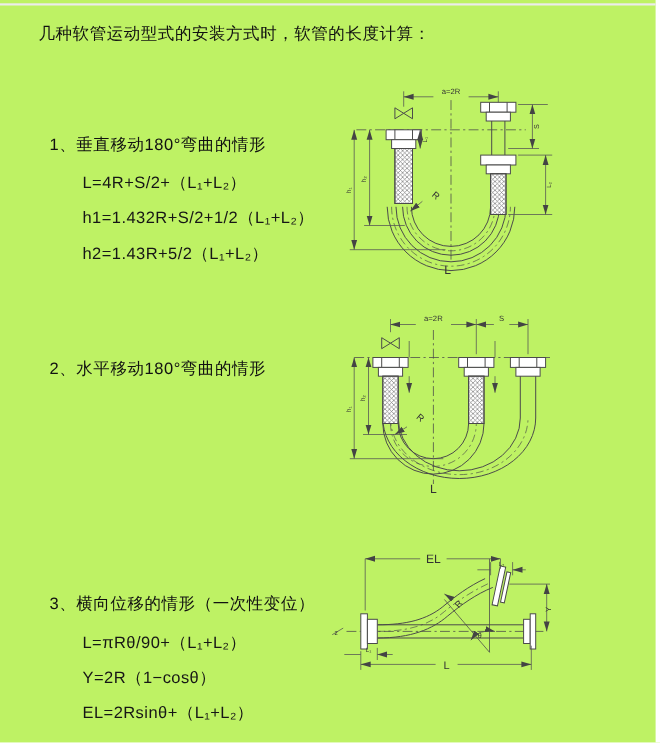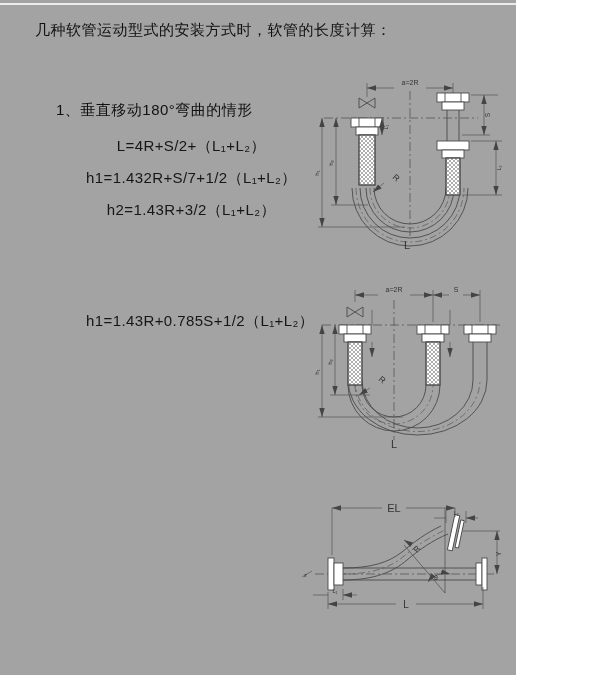--- a/index.html
+++ b/index.html
@@ -1,46 +1,52 @@
 <!DOCTYPE html>
 <html><head>
 <meta charset="utf-8">
 <style>
   html,body{margin:0;padding:0;background:#fff;}
-  .page{position:relative;width:516px;height:675px;background:#a3a3a3;overflow:hidden;
+  .page{position:relative;width:596px;height:675px;background:#bef264;overflow:hidden;
         font-family:"Liberation Sans","DejaVu Sans",sans-serif;color:#1a1a1a;}
   .top-rule{position:absolute;left:0;top:3px;width:600px;height:2px;background:#ececec;}
   .doc-title{position:absolute;left:35px;top:21px;font-size:15px;letter-spacing:0.5px;color:#111;}
-  .section{position:absolute;left:56px;}
+  .section{position:absolute;left:45px;margin-top:21px;}
   .sec-heading{font-size:15px;color:#111;letter-spacing:0.5px;margin:0 0 10px 0;}
-  .formula{font-size:15px;color:#161616;letter-spacing:0.4px;line-height:32px;margin-left:30px;white-space:nowrap;text-align:center;}
+  .formula{font-size:15px;color:#161616;letter-spacing:0.4px;line-height:32px;margin-left:30px;white-space:nowrap;}
   .diagram{position:absolute;}
   svg{display:block;}
   svg text{font-family:"Liberation Sans","DejaVu Sans",sans-serif;fill:#333;}
   .dim-t{font-size:7px;}
 </style>
 </head>
 <body>
 
 <div class="page">
   <div class="top-rule"></div>
 
   <div class="doc-title">几种软管运动型式的安装方式时，软管的长度计算：</div>
 
   <div class="section" style="top:101px;">
     <div class="sec-heading">1、垂直移动180°弯曲的情形</div>
     <div class="formula">L=4R+S/2+（L₁+L₂）</div>
-    <div class="formula">h1=1.432R+S/7+1/2（L₁+L₂）</div>
-    <div class="formula">h2=1.43R+3/2（L₁+L₂）</div>
+    <div class="formula">h1=1.432R+S/2+1/2（L₁+L₂）</div>
+    <div class="formula">h2=1.43R+5/2（L₁+L₂）</div>
   </div>
 
   <div class="section" style="top:305px;">
-    <div class="formula">h1=1.43R+0.785S+1/2（L₁+L₂）</div>
-  </div>
-
+    <div class="sec-heading">2、水平移动180°弯曲的情形</div>
+  </div>
+
+  <div class="section" style="top:519px;">
+    <div class="sec-heading">3、横向位移的情形（一次性变位）</div>
+    <div class="formula">L=πRθ/90+（L₁+L₂）</div>
+    <div class="formula">Y=2R（1−cosθ）</div>
+    <div class="formula">EL=2Rsinθ+（L₁+L₂）</div>
+  </div>
 
   <div class="diagram" style="left:310px;top:73px;">
   <svg width="290" height="182" viewBox="0 0 290 182">
     <defs>
       <pattern id="d1h" patternUnits="userSpaceOnUse" width="4" height="4">
         <path d="M0,4 L4,0 M0,0 L4,4" stroke="#777" stroke-width="0.6"></path>
       </pattern>
       <marker id="d1a" markerUnits="userSpaceOnUse" markerWidth="9" markerHeight="7" refX="9" refY="3.5" orient="auto-start-reverse">
         <path d="M0,0.8 L9,3.5 L0,6.2 Z" fill="#444"></path>
       </marker>

